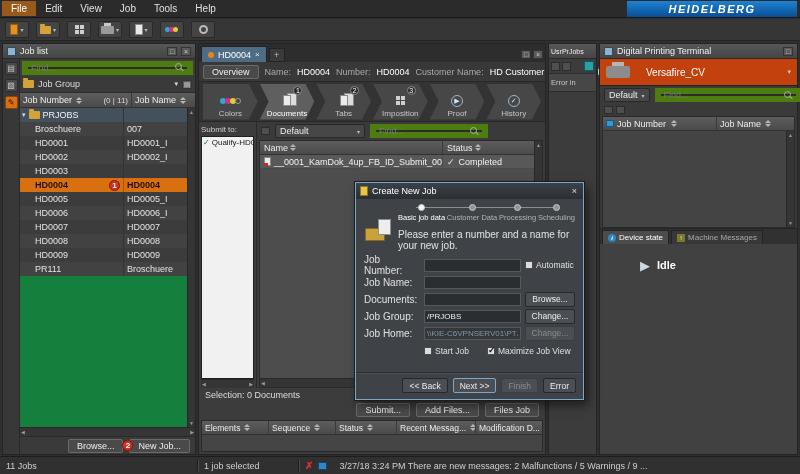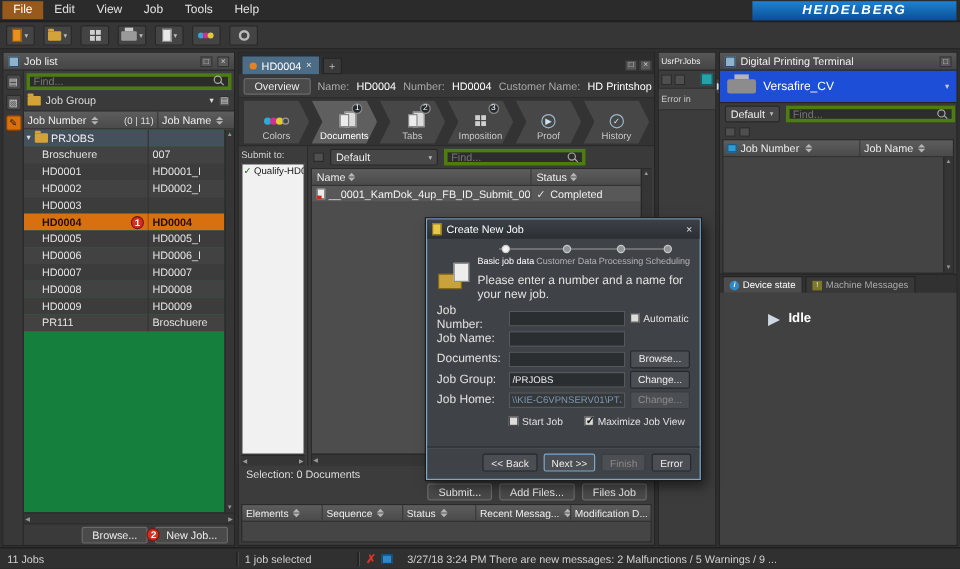--- a/index.html
+++ b/index.html
@@ -28,21 +28,21 @@
   .sh-dots i{width:5px;height:5px;border-radius:50%;margin-left:-1px}
   .sh-gear{width:9px;height:9px;border:2px solid #bbb;border-radius:50%}
 
   
   .panel-header{height:15px;background:linear-gradient(#575757,#454545);border-bottom:1px solid #2a2a2a;display:flex;align-items:center;gap:4px;padding:0 4px;font-size:9px;color:#f0f0f0;flex:0 0 auto}
   .ph-ic{width:9px;height:9px;background:#8fb3cd;border:1px solid #2d4a60;flex:0 0 auto}
   .ph-sp{flex:1}
   .ph-btn{width:10px;height:9px;background:#5a5a5a;border:1px solid #333;color:#ccc;font-size:7px;line-height:8px;text-align:center}
   .dropdown{background:#474747;border:1px solid #282828;border-radius:2px;display:flex;align-items:center;gap:4px;padding:0 4px;height:14px;font-size:9px;color:#eee}
   .dropdown .car{font-size:6px;color:#bbb;margin-left:auto}
-  .findbox{background:#2c2c2c;border:3px solid #4d7c0f;display:flex;align-items:center;height:14px;padding:0 3px;gap:3px}
+  .findbox{background:#2c2c2c;border:6px solid #4d7c0f;display:flex;align-items:center;height:14px;padding:0 3px;gap:3px}
   .findbox input{flex:1;min-width:0;background:transparent;border:0;outline:0;color:#bbb;font-size:9px;font-family:"Liberation Sans",sans-serif}
   .mag{position:relative;width:9px;height:9px;flex:0 0 auto}
   .mag::before{content:"";position:absolute;left:0;top:0;width:5px;height:5px;border:1px solid #aaa;border-radius:50%}
   .mag::after{content:"";position:absolute;left:5px;top:6px;width:4px;height:1px;background:#aaa;transform:rotate(45deg)}
   .sort{display:inline-flex;flex-direction:column;gap:1px;margin-left:2px}
   .sort i{width:0;height:0;border-left:3px solid transparent;border-right:3px solid transparent}
   .sort .up{border-bottom:3px solid #b5b5b5}
   .sort .dn{border-top:3px solid #b5b5b5}
   .th{background:linear-gradient(#5d5d5d,#4a4a4a);border-bottom:1px solid #323232;color:#eee;display:flex;font-size:9px}
   .vsb{width:8px;background:#353535;border-left:1px solid #282828;display:flex;flex-direction:column;align-items:center;justify-content:space-between;padding:1px 0;font-size:5px;color:#999}
@@ -139,21 +139,21 @@
   
   .qpanel{position:absolute;left:548px;top:43px;width:49px;height:412px;background:#3c3c3c;border:1px solid #242424;display:flex;flex-direction:column}
   .qpanel .panel-header{padding:0 2px;font-size:7px;overflow:hidden;white-space:nowrap}
   .q-icons{display:flex;align-items:center;gap:2px;padding:2px}
   .q-ic{width:9px;height:9px;background:#4f4f4f;border:1px solid #2c2c2c}
   .q-teal{width:10px;height:10px;background:#27a0a8;border:1px solid #115b60;margin-left:auto}
   .q-col{font-size:7.5px;color:#c8c8c8;padding:4px 2px;white-space:nowrap;overflow:hidden;border-top:1px solid #2e2e2e;border-bottom:1px solid #2e2e2e;background:#474747}
 
   
   .dpt{position:absolute;left:599px;top:43px;width:199px;height:412px;background:#3a3a3a;border:1px solid #242424;display:flex;flex-direction:column}
-  .dev-row{height:27px;background:#1d4ed8;border-bottom:1px solid #222;display:flex;align-items:center;gap:6px;padding:0 6px}
+  .dev-row{height:27px;background:#c2410c;border-bottom:1px solid #222;display:flex;align-items:center;gap:16px;padding:0 6px}
   .dev-ic{width:24px;height:12px;background:#8c8c8c;border-radius:2px;position:relative;flex:0 0 auto}
   .dev-ic::before{content:"";position:absolute;top:-4px;left:6px;width:12px;height:4px;background:#b5b5b5}
   .dev-name{font-size:10px;color:#fff}
   .dev-row .car{margin-left:auto;font-size:7px;color:#ccc}
   .dpt-toolbar{height:18px;display:flex;align-items:center;gap:5px;padding:0 4px}
   .dpt-minirow{height:12px;display:flex;align-items:center;gap:3px;padding:0 4px}
   .mini-ic{width:9px;height:8px;background:#4f4f4f;border:1px solid #2b2b2b}
   .dpt-table{margin:0 2px;border:1px solid #2a2a2a;display:flex;flex-direction:column;height:112px}
   .dpt-th{height:14px}
   .dpt-th .cjn{flex:1;display:flex;align-items:center;gap:3px;padding:0 3px;min-width:0}
@@ -402,21 +402,21 @@
       <span class="ph-btn">□</span>
       <span class="ph-btn">×</span>
     </div>
     <div class="ovbar">
       <span class="btn">Overview</span>
       <span class="ov-lbl">Name:</span>
       <span class="ov-val">HD0004</span>
       <span class="ov-lbl">Number:</span>
       <span class="ov-val">HD0004</span>
       <span class="ov-lbl">Customer Name:</span>
-      <span class="ov-val">HD Printshop</span>
+      <span class="ov-val">HD Customer</span>
       <span class="dropdown ov-state">
         <span style="font-size:7px;color:#bcd">▶</span>
         <span>Idle</span>
         <span class="car">▾</span>
       </span>
       <span class="sbtn">▶</span>
       <span class="sbtn orange">■</span>
       <span class="ph-btn">☰</span>
     </div>
     <div class="steps">

